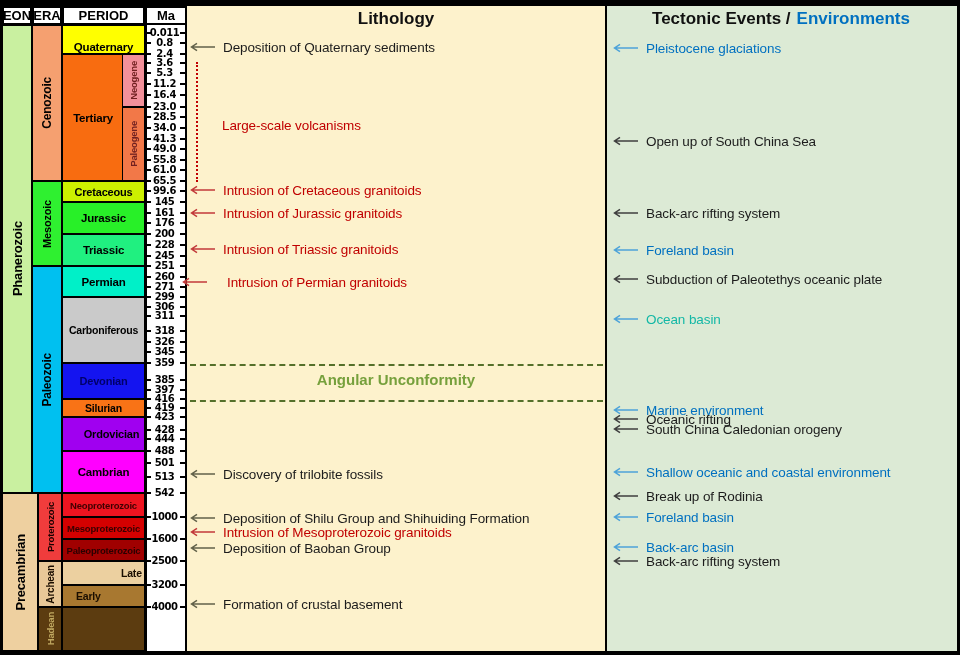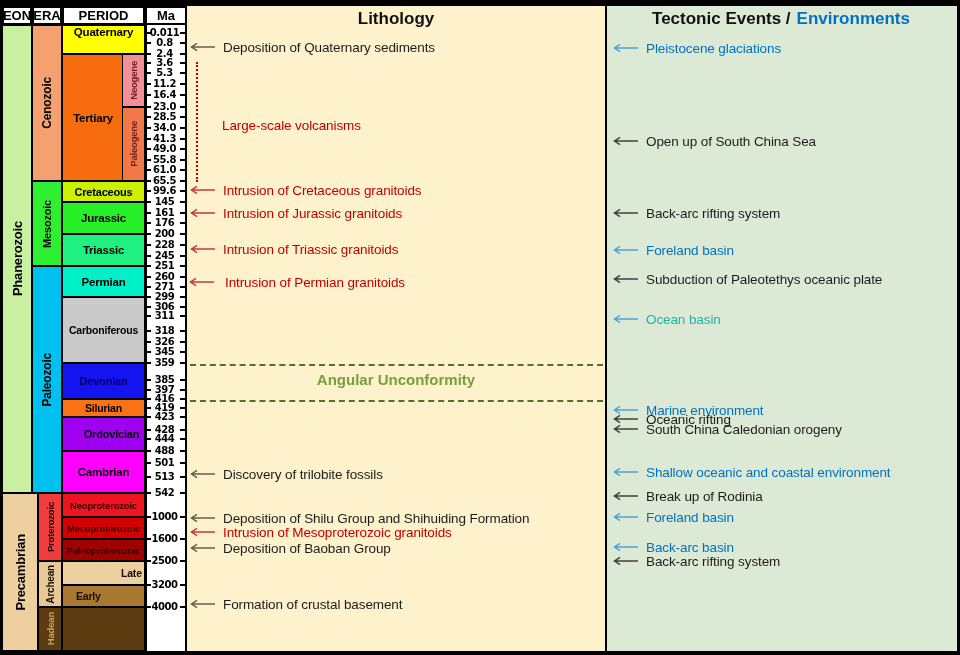--- a/index.html
+++ b/index.html
@@ -59,21 +59,21 @@
     </div>
     <div style="position: absolute; box-sizing: border-box; left: 38px; top: 493px; width: 24px; height: 68px; background: rgb(240, 60, 60); border: 1px solid rgb(0, 0, 0); display: flex; align-items: center; justify-content: center; padding-left: 0px; overflow: hidden;">
       <span style="font-weight: bold; white-space: nowrap; letter-spacing: -0.2px; color: rgb(26, 0, 0); font-size: 9.5px; writing-mode: vertical-rl; transform: rotate(180deg);">Proterozoic</span>
     </div>
     <div style="position: absolute; box-sizing: border-box; left: 38px; top: 561px; width: 24px; height: 46px; background: rgb(232, 200, 152); border: 1px solid rgb(0, 0, 0); display: flex; align-items: center; justify-content: center; padding-left: 0px; overflow: hidden;">
       <span style="font-weight: bold; white-space: nowrap; letter-spacing: -0.2px; color: rgb(26, 14, 0); font-size: 10px; writing-mode: vertical-rl; transform: rotate(180deg);">Archean</span>
     </div>
     <div style="position: absolute; box-sizing: border-box; left: 38px; top: 607px; width: 24px; height: 44px; background: rgb(92, 60, 16); border: 1px solid rgb(0, 0, 0); display: flex; align-items: center; justify-content: center; padding-left: 0px; overflow: hidden;">
       <span style="font-weight: bold; white-space: nowrap; letter-spacing: -0.2px; color: rgb(192, 168, 96); font-size: 9.5px; writing-mode: vertical-rl; transform: rotate(180deg);">Hadean</span>
     </div>
-    <div style="position: absolute; box-sizing: border-box; left: 62px; top: 25px; width: 83px; height: 29px; background: rgb(255, 255, 0); border: 1px solid rgb(0, 0, 0); display: flex; align-items: flex-start; justify-content: center; padding-left: 0px; overflow: hidden;">
+    <div style="position: absolute; box-sizing: border-box; left: 62px; top: 25px; width: 83px; height: 29px; background: rgb(255, 255, 0); border: 1px solid rgb(0, 0, 0); display: flex; align-items: flex-end; justify-content: center; padding-left: 0px; overflow: hidden;">
       <span style="font-weight: bold; white-space: nowrap; letter-spacing: -0.2px; color: rgb(0, 0, 0); font-size: 11.5px;">Quaternary</span>
     </div>
     <div style="position: absolute; box-sizing: border-box; left: 62px; top: 54px; width: 83px; height: 127px; background: rgb(248, 108, 16); border: 1px solid rgb(0, 0, 0); display: flex; align-items: center; justify-content: flex-start; padding-left: 0px; overflow: hidden;">
       <div style="width: 60px; display: flex; align-items: center; justify-content: center;">
         <span style="font-weight: bold; white-space: nowrap; letter-spacing: -0.2px; color: rgb(0, 0, 0); font-size: 11.5px;">Tertiary</span>
       </div>
     </div>
     <div style="position: absolute; box-sizing: border-box; left: 62px; top: 181px; width: 83px; height: 21px; background: rgb(204, 240, 0); border: 1px solid rgb(0, 0, 0); display: flex; align-items: center; justify-content: center; padding-left: 0px; overflow: hidden;">
       <span style="font-weight: bold; white-space: nowrap; letter-spacing: -0.2px; color: rgb(0, 0, 0); font-size: 11px;">Cretaceous</span>
     </div>
@@ -287,21 +287,21 @@
         <path d="M26 5 H2.5 M8 1.3 L2.5 5 L8 8.7" stroke="currentColor" stroke-width="1.5" fill="none"></path>
       </svg>
       <span style="font-size: 13.5px; letter-spacing: -0.1px; color: rgb(192, 0, 0);">Intrusion of Jurassic granitoids</span>
     </div>
     <div style="position: absolute; box-sizing: border-box; left: 189px; top: 240px; height: 18px; display: flex; align-items: center; gap: 7px; white-space: nowrap;">
       <svg width="27" height="10" viewBox="0 0 27 10" style="flex:0 0 27px;color:#c23a3a">
         <path d="M26 5 H2.5 M8 1.3 L2.5 5 L8 8.7" stroke="currentColor" stroke-width="1.5" fill="none"></path>
       </svg>
       <span style="font-size: 13.5px; letter-spacing: -0.1px; color: rgb(192, 0, 0);">Intrusion of Triassic granitoids</span>
     </div>
-    <div style="position: absolute; box-sizing: border-box; left: 188px; top: 273px; height: 18px; display: flex; align-items: center; gap: 10px; white-space: nowrap;">
+    <div style="position: absolute; box-sizing: border-box; left: 181px; top: 273px; height: 18px; display: flex; align-items: center; gap: 19px; white-space: nowrap;">
       <svg width="27" height="10" viewBox="0 0 27 10" style="flex:0 0 27px;color:#c23a3a">
         <path d="M26 5 H2.5 M8 1.3 L2.5 5 L8 8.7" stroke="currentColor" stroke-width="1.5" fill="none"></path>
       </svg>
       <span style="font-size: 13.5px; letter-spacing: -0.1px; color: rgb(192, 0, 0);">Intrusion of Permian granitoids</span>
     </div>
     <div style="position: absolute; box-sizing: border-box; left: 189px; top: 465px; height: 18px; display: flex; align-items: center; gap: 7px; white-space: nowrap;">
       <svg width="27" height="10" viewBox="0 0 27 10" style="flex:0 0 27px;color:#62624a">
         <path d="M26 5 H2.5 M8 1.3 L2.5 5 L8 8.7" stroke="currentColor" stroke-width="1.5" fill="none"></path>
       </svg>
       <span style="font-size: 13.5px; letter-spacing: -0.1px; color: rgb(28, 28, 28);">Discovery of trilobite fossils</span>

